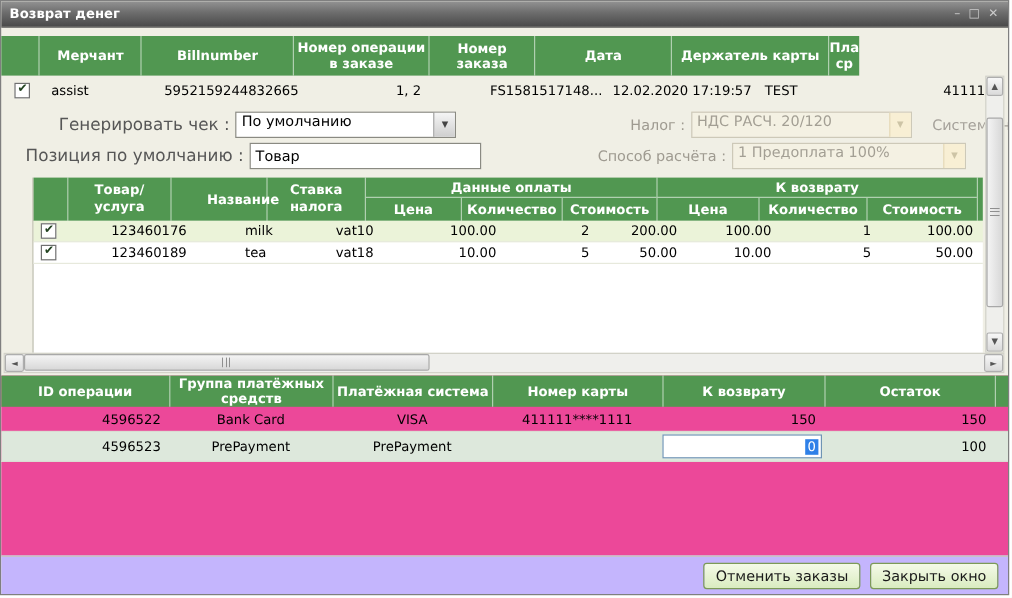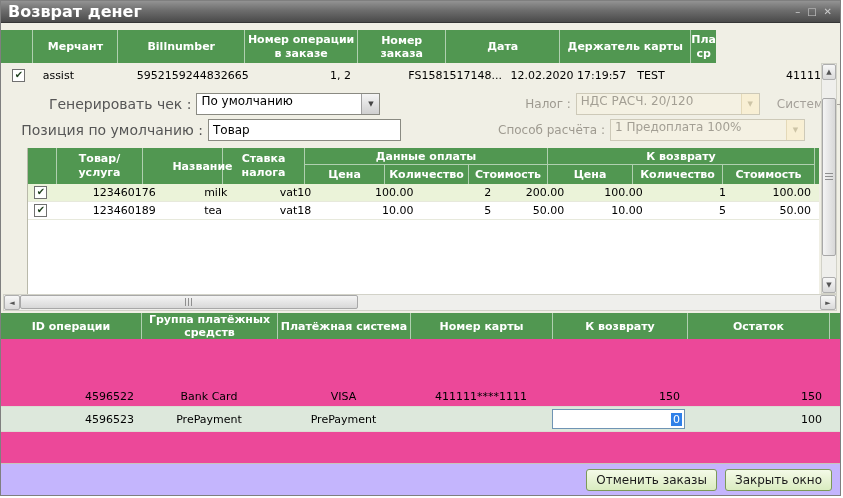--- a/index.html
+++ b/index.html
@@ -8,21 +8,21 @@
     position: relative; width: 841px; height: 496px; margin: 0;
     border: 1px solid #7f7f7f; background: #f0efe5; overflow: hidden;
   }
   
   .titlebar {
     position: absolute; top: 0; left: 0; width: 839px; height: 22px;
     background: linear-gradient(180deg, #939393 0%, #6d6d6d 45%, #4a4a4a 100%);
     border-bottom: 1px solid #353535;
     display: flex; align-items: center;
   }
-  .titlebar .title { color: #ffffff; font-size: 16px; font-weight: bold; padding-left: 7px; }
+  .titlebar .title { color: #ffffff; font-size: 11px; font-weight: bold; padding-left: 7px; }
   .titlebar .controls { margin-left: auto; padding-right: 8px; display: flex; gap: 7px; }
   .titlebar .controls span { color: #cccccc; font-size: 10px; line-height: 10px; cursor: default; }
   
   .gh { background: #519751; color: #fff; font-size: 11px; font-weight: bold; }
   .hcell { display: flex; align-items: center; justify-content: center; text-align: center;
            border-left: 1px solid rgba(255,255,255,0.55); }
   .hcell.first { border-left: none; }
   .two { white-space: pre-line; line-height: 1.25; }
   
   .og-header { position: absolute; top: 29px; left: 0; width: 715px; height: 33px; display: flex; }
@@ -100,21 +100,21 @@
             display: flex; align-items: center; justify-content: center; }
   .grip-v { width: 8px; height: 8px;
             background: repeating-linear-gradient(90deg,#8f8f8f 0 1px,transparent 1px 3px); }
   
   .payments { position: absolute; top: 312px; left: 0; width: 841px; height: 150px; background: #ec4899; }
   .pg-head { display: flex; height: 26px; }
   .pw-id { width: 140px; } .pw-grp { width: 136px; } .pw-sys { width: 133px; }
   .pw-card { width: 142px; } .pw-ref { width: 135px; } .pw-rest { width: 142px; }
   .pw-fill { flex: 1; }
   .pg-row { display: flex; font-size: 11px; color: #000; border-bottom: 1px solid #dadcd2; }
-  .pg-row.r1 { height: 21px; margin-top: 47px; }
+  .pg-row.r1 { height: 21px; }
   .pg-row.r2 { height: 25px; background: #dde8dc; }
   .pg-row > div { display: flex; align-items: center; height: 100%; }
   .rnum { justify-content: flex-end; padding-right: 7px; }
   .refund-input { width: 133px; height: 20px; background: #fff; border: 1px solid #6f94b4;
                   display: flex; align-items: center; justify-content: flex-end; padding-right: 2px;
                   font-size: 11px; }
   .refund-input .sel { background: #2f80e8; color: #fff; padding: 0 2px; }
   
   .footer { position: absolute; top: 462px; left: 0; width: 841px; height: 33px;
             background: #c4b5fd; border-top: 1px solid #c6c6ba;

